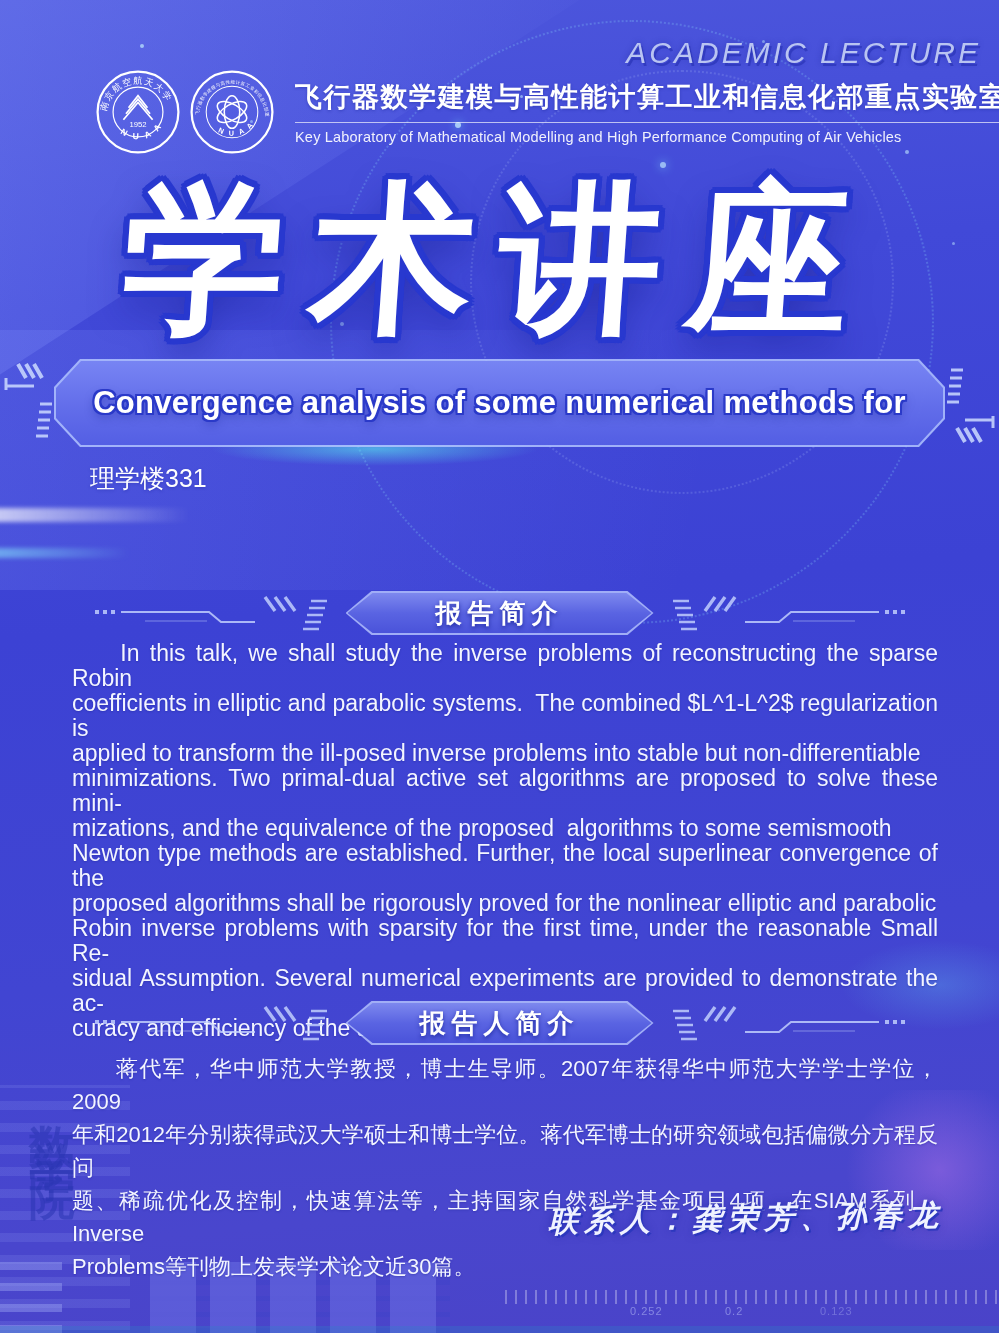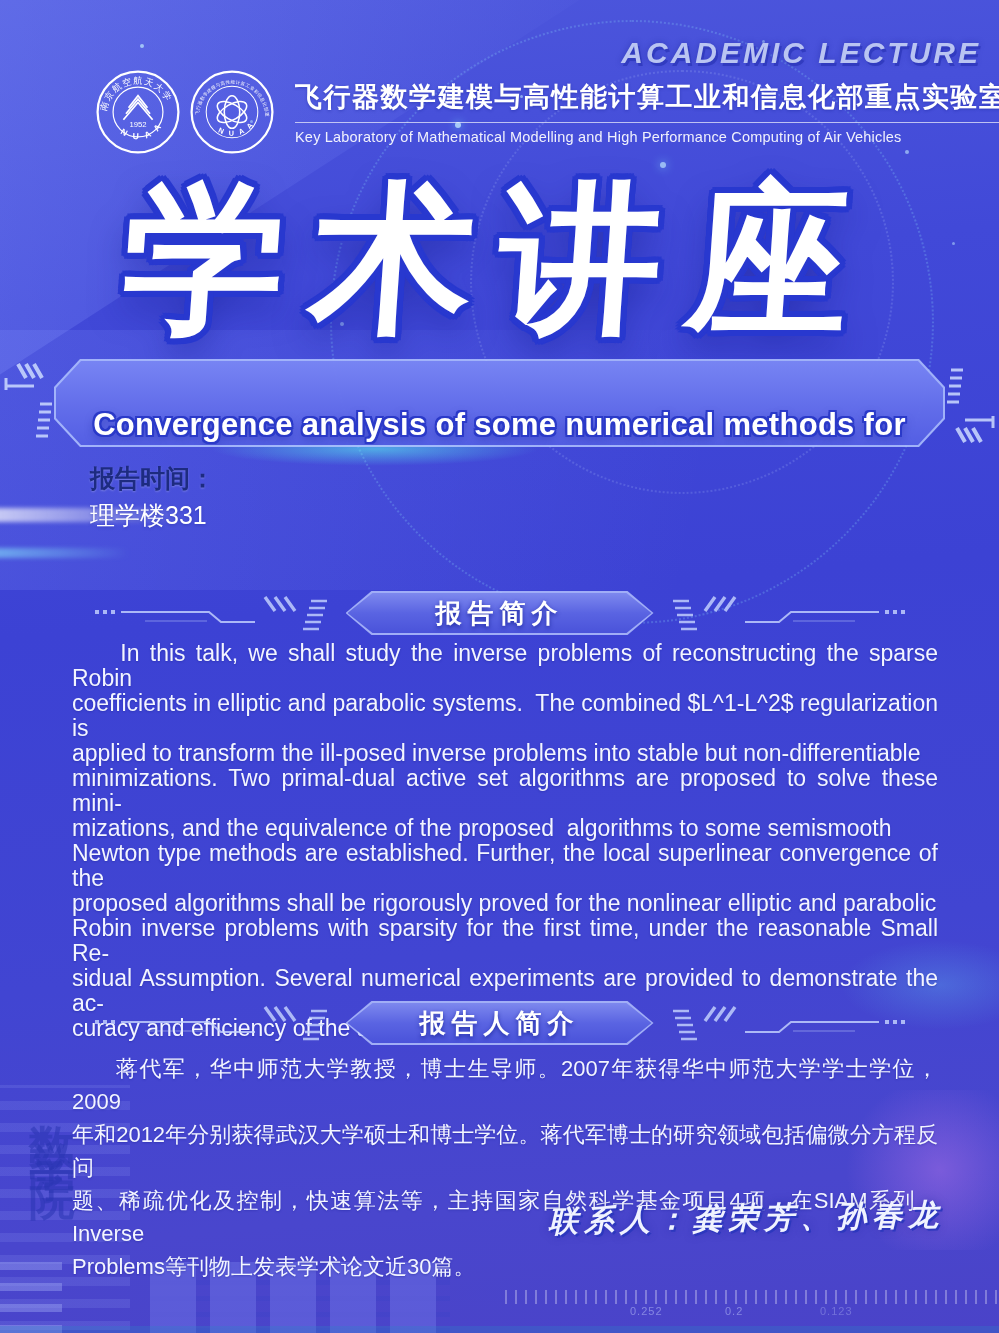--- a/index.html
+++ b/index.html
@@ -37,21 +37,21 @@
     background:
       repeating-linear-gradient(90deg,rgba(123,132,240,.9) 0 46px,transparent 46px 60px),
       repeating-linear-gradient(0deg,rgba(60,66,200,.9) 0 5px,transparent 5px 16px);}
   .ruler{position:absolute;left:505px;top:1290px;width:494px;height:14px;opacity:.55;
     background:repeating-linear-gradient(90deg,rgba(255,255,255,.55) 0 2px,transparent 2px 10px);}
   .ruler-num{position:absolute;top:1305px;font-size:11px;color:#cdd6ff;opacity:.45;letter-spacing:1px;}
   .bottom-strip{position:absolute;left:0;bottom:0;width:100%;height:7px;background:rgba(45,130,200,.30);}
   .watermark{position:absolute;left:22px;top:1088px;writing-mode:vertical-rl;
     font-size:46px;font-weight:700;letter-spacing:16px;color:rgba(42,52,178,.55);}
   
-  .academic{position:absolute;top:36px;right:18px;font-size:30px;font-weight:700;font-style:italic;
+  .academic{position:absolute;top:36px;right:18px;font-size:30px;font-weight:400;font-style:italic;
     letter-spacing:3px;color:#b9c4f2;text-shadow:2px 3px 0 rgba(48,58,190,.9),0 0 6px rgba(20,30,140,.4);text-align:right;}
   
   .hdr{position:absolute;left:95px;top:62px;right:16px;height:100px;display:flex;align-items:center;}
   .logo{width:86px;height:86px;flex:0 0 auto;}
   .logo + .logo{margin-left:8px;}
   .hdr-text{margin-left:20px;flex:1;}
   .lab-zh{font-size:27px;font-weight:700;color:#fff;letter-spacing:1.5px;white-space:nowrap;
     text-shadow:0 1px 3px rgba(25,35,150,.45);}
   .lab-divider{height:1px;background:rgba(255,255,255,.65);margin:7px 0 6px 0;}
   .lab-en{font-size:14.5px;color:rgba(255,255,255,.92);letter-spacing:.2px;white-space:nowrap;}
@@ -64,21 +64,21 @@
       6px 3px 0 #2838cf,-6px 3px 0 #2838cf,6px -3px 0 #2838cf,-6px -3px 0 #2838cf,
       3px 6px 0 #2838cf,-3px 6px 0 #2838cf,3px -6px 0 #2838cf,-3px -6px 0 #2838cf,
       0 16px 34px rgba(16,26,140,.55);}
   
   .banner-frame{position:absolute;left:54px;top:359px;width:891px;height:88px;
     background:rgba(178,196,255,.85);
     clip-path:polygon(26px 0,calc(100% - 26px) 0,100% 28px,100% calc(100% - 28px),calc(100% - 26px) 100%,26px 100%,0 calc(100% - 28px),0 28px);}
   .banner-fill{position:absolute;left:2px;top:2px;right:2px;bottom:2px;
     background:linear-gradient(180deg,rgba(112,124,242,.85) 0%,rgba(82,92,230,.8) 55%,rgba(70,80,224,.85) 100%);
     clip-path:polygon(25px 0,calc(100% - 25px) 0,100% 27px,100% calc(100% - 27px),calc(100% - 25px) 100%,25px 100%,0 calc(100% - 27px),0 27px);
-    display:flex;flex-direction:row;justify-content:center;align-items:flex-end;border-radius:6px;}
+    display:flex;flex-direction:row;justify-content:center;align-items:center;border-radius:6px;}
   .banner-line{font-size:31px;font-weight:700;color:#fff;line-height:40px;letter-spacing:.3px;
     text-shadow:2px 0 0 #2b3ac9,-2px 0 0 #2b3ac9,0 2px 0 #2b3ac9,0 -2px 0 #2b3ac9,
       2px 2px 0 #2b3ac9,-2px 2px 0 #2b3ac9,2px -2px 0 #2b3ac9,-2px -2px 0 #2b3ac9,0 4px 10px rgba(18,28,140,.5);}
   .banner-deco{position:absolute;top:356px;width:52px;height:94px;color:rgba(205,218,255,.85);}
   .banner-deco.left{left:4px;}
   .banner-deco.right{right:4px;transform:scale(-1,-1);}
   
   .details{position:absolute;left:90px;top:460px;}
   .detail-row{display:flex;font-size:25px;line-height:37px;white-space:nowrap;}
   .detail-label{width:146px;font-weight:700;color:#1d2b80;text-shadow:0 1px 2px rgba(255,255,255,.25);}
@@ -210,21 +210,20 @@
   </svg>
 
   <div class="banner-frame">
     <div class="banner-fill">
       <div class="banner-line">Convergence analysis of some numerical methods for</div>
     </div>
   </div>
 
   <div class="details">
     <div class="detail-row">
-      <span class="detail-label">报告时间：</span>
     </div>
     <div class="detail-row">
       <span class="detail-value">理学楼331</span>
     </div>
   </div>
 
   <div class="sec-hdr" style="top:591px">
     <svg class="deco" viewBox="0 0 285 44">
       <g stroke="currentColor" fill="none">
         <rect x="36" y="19" width="4" height="4" fill="currentColor" stroke="none"></rect>

